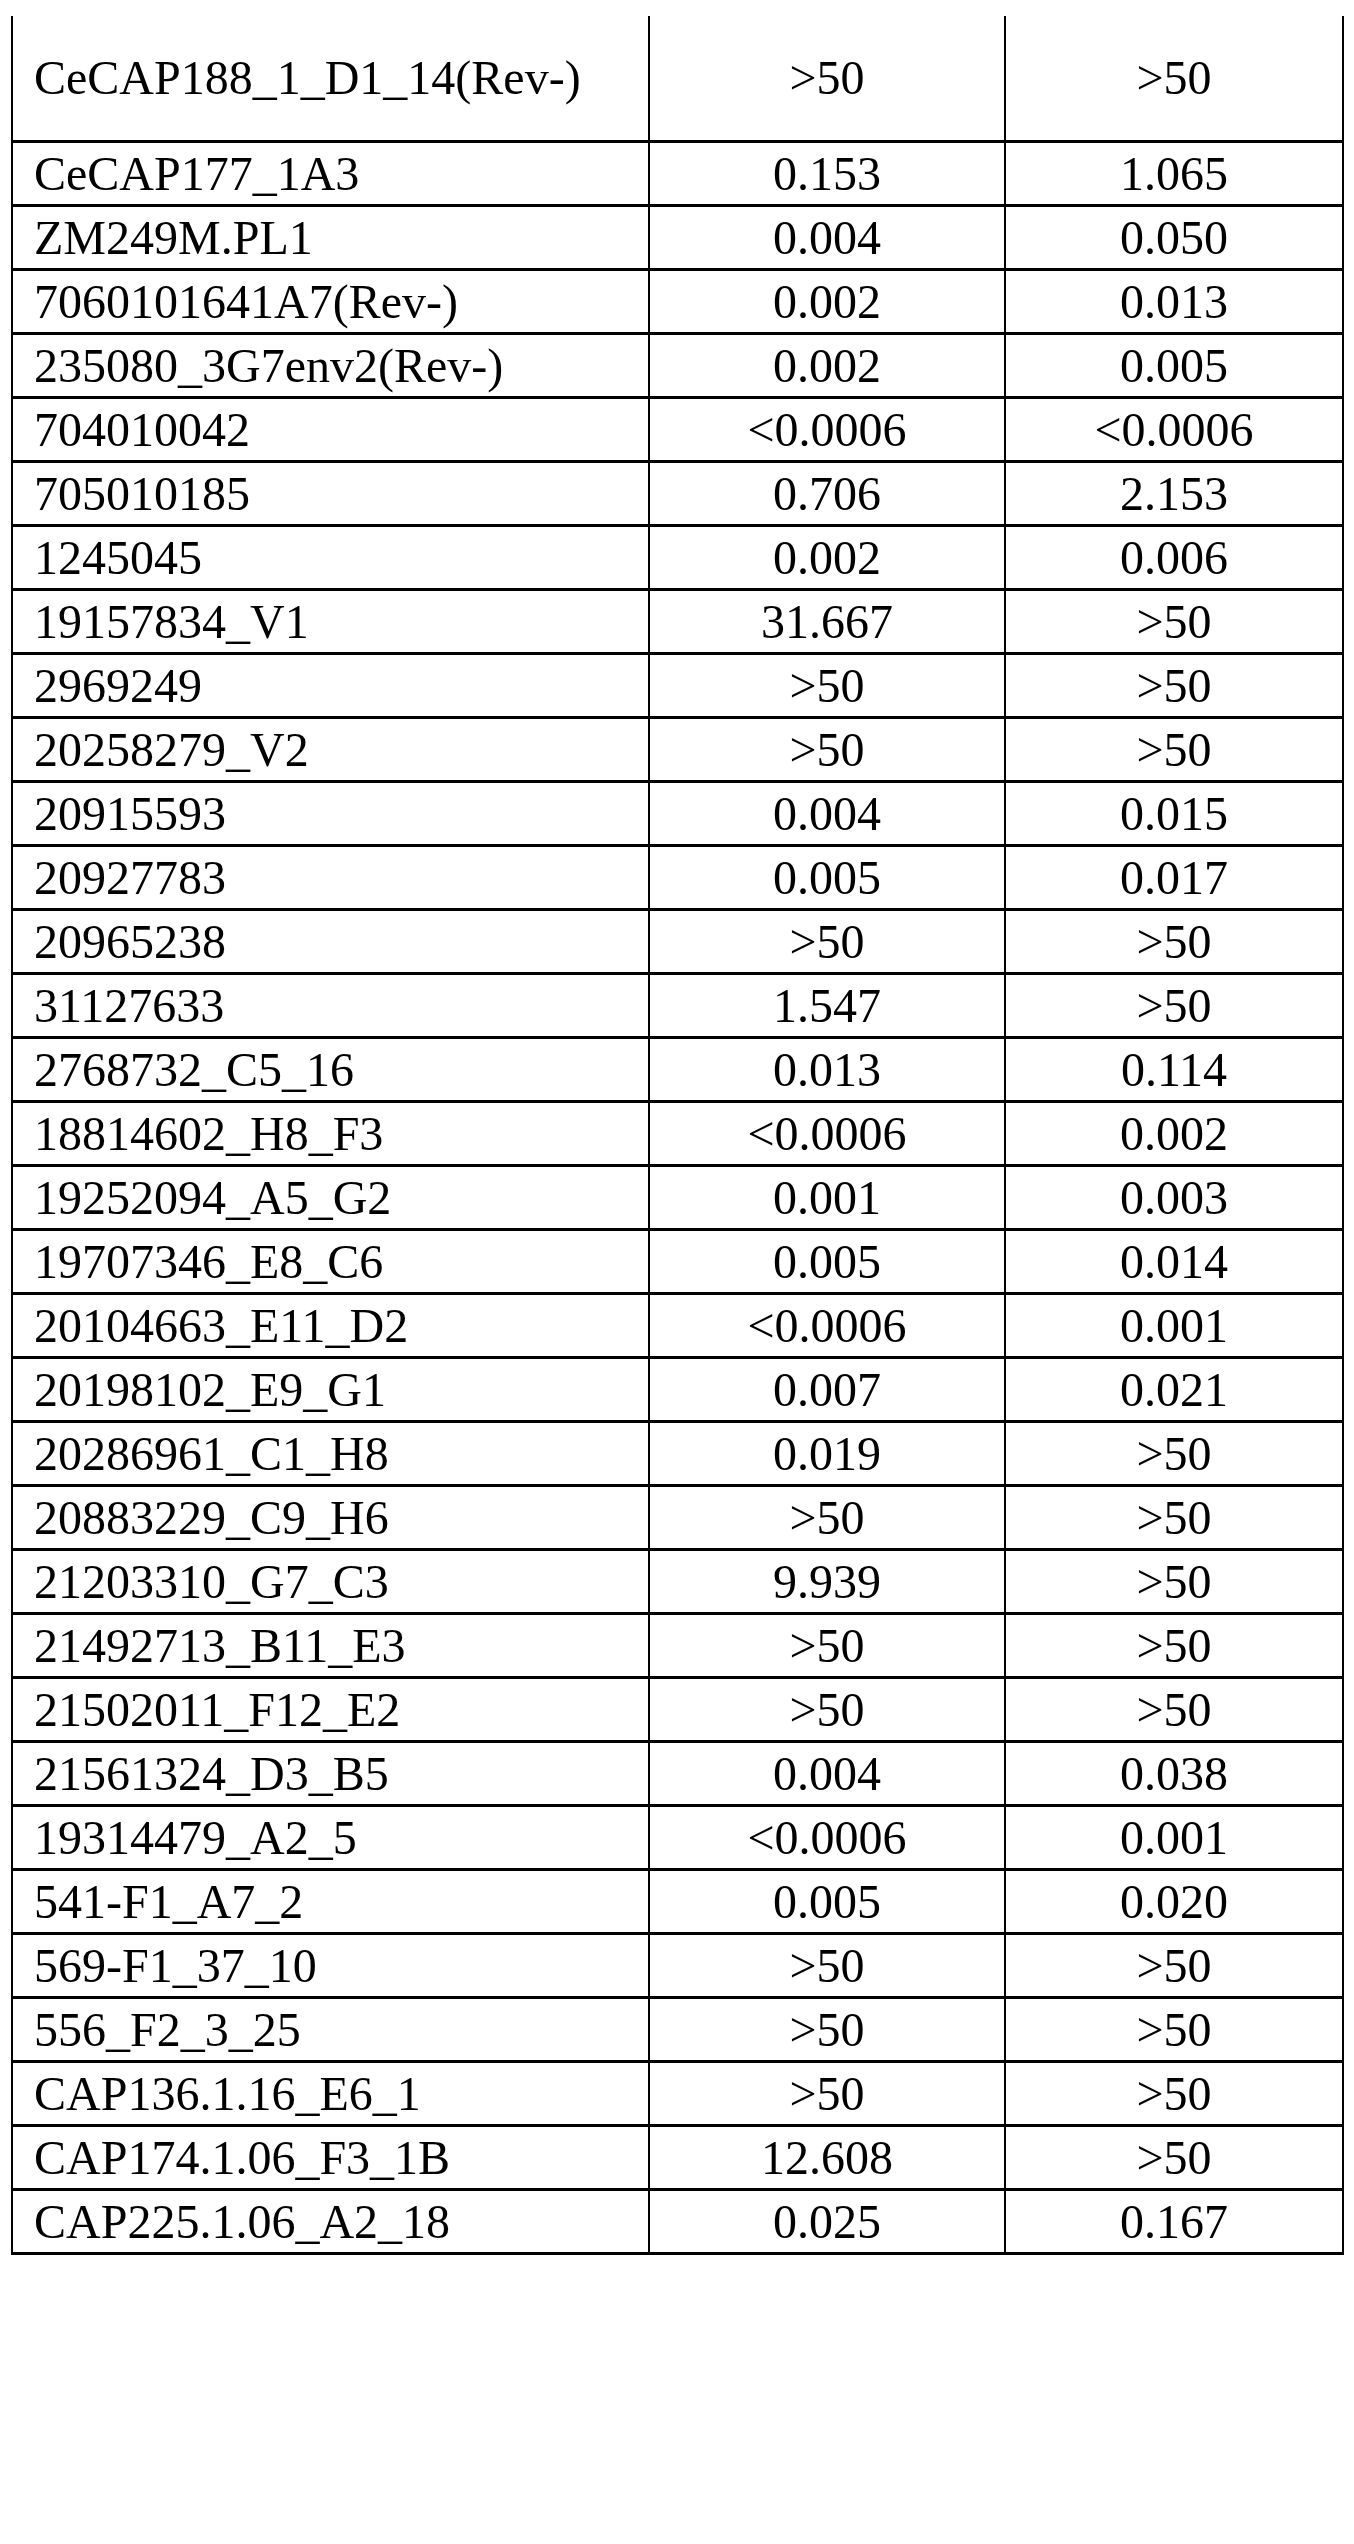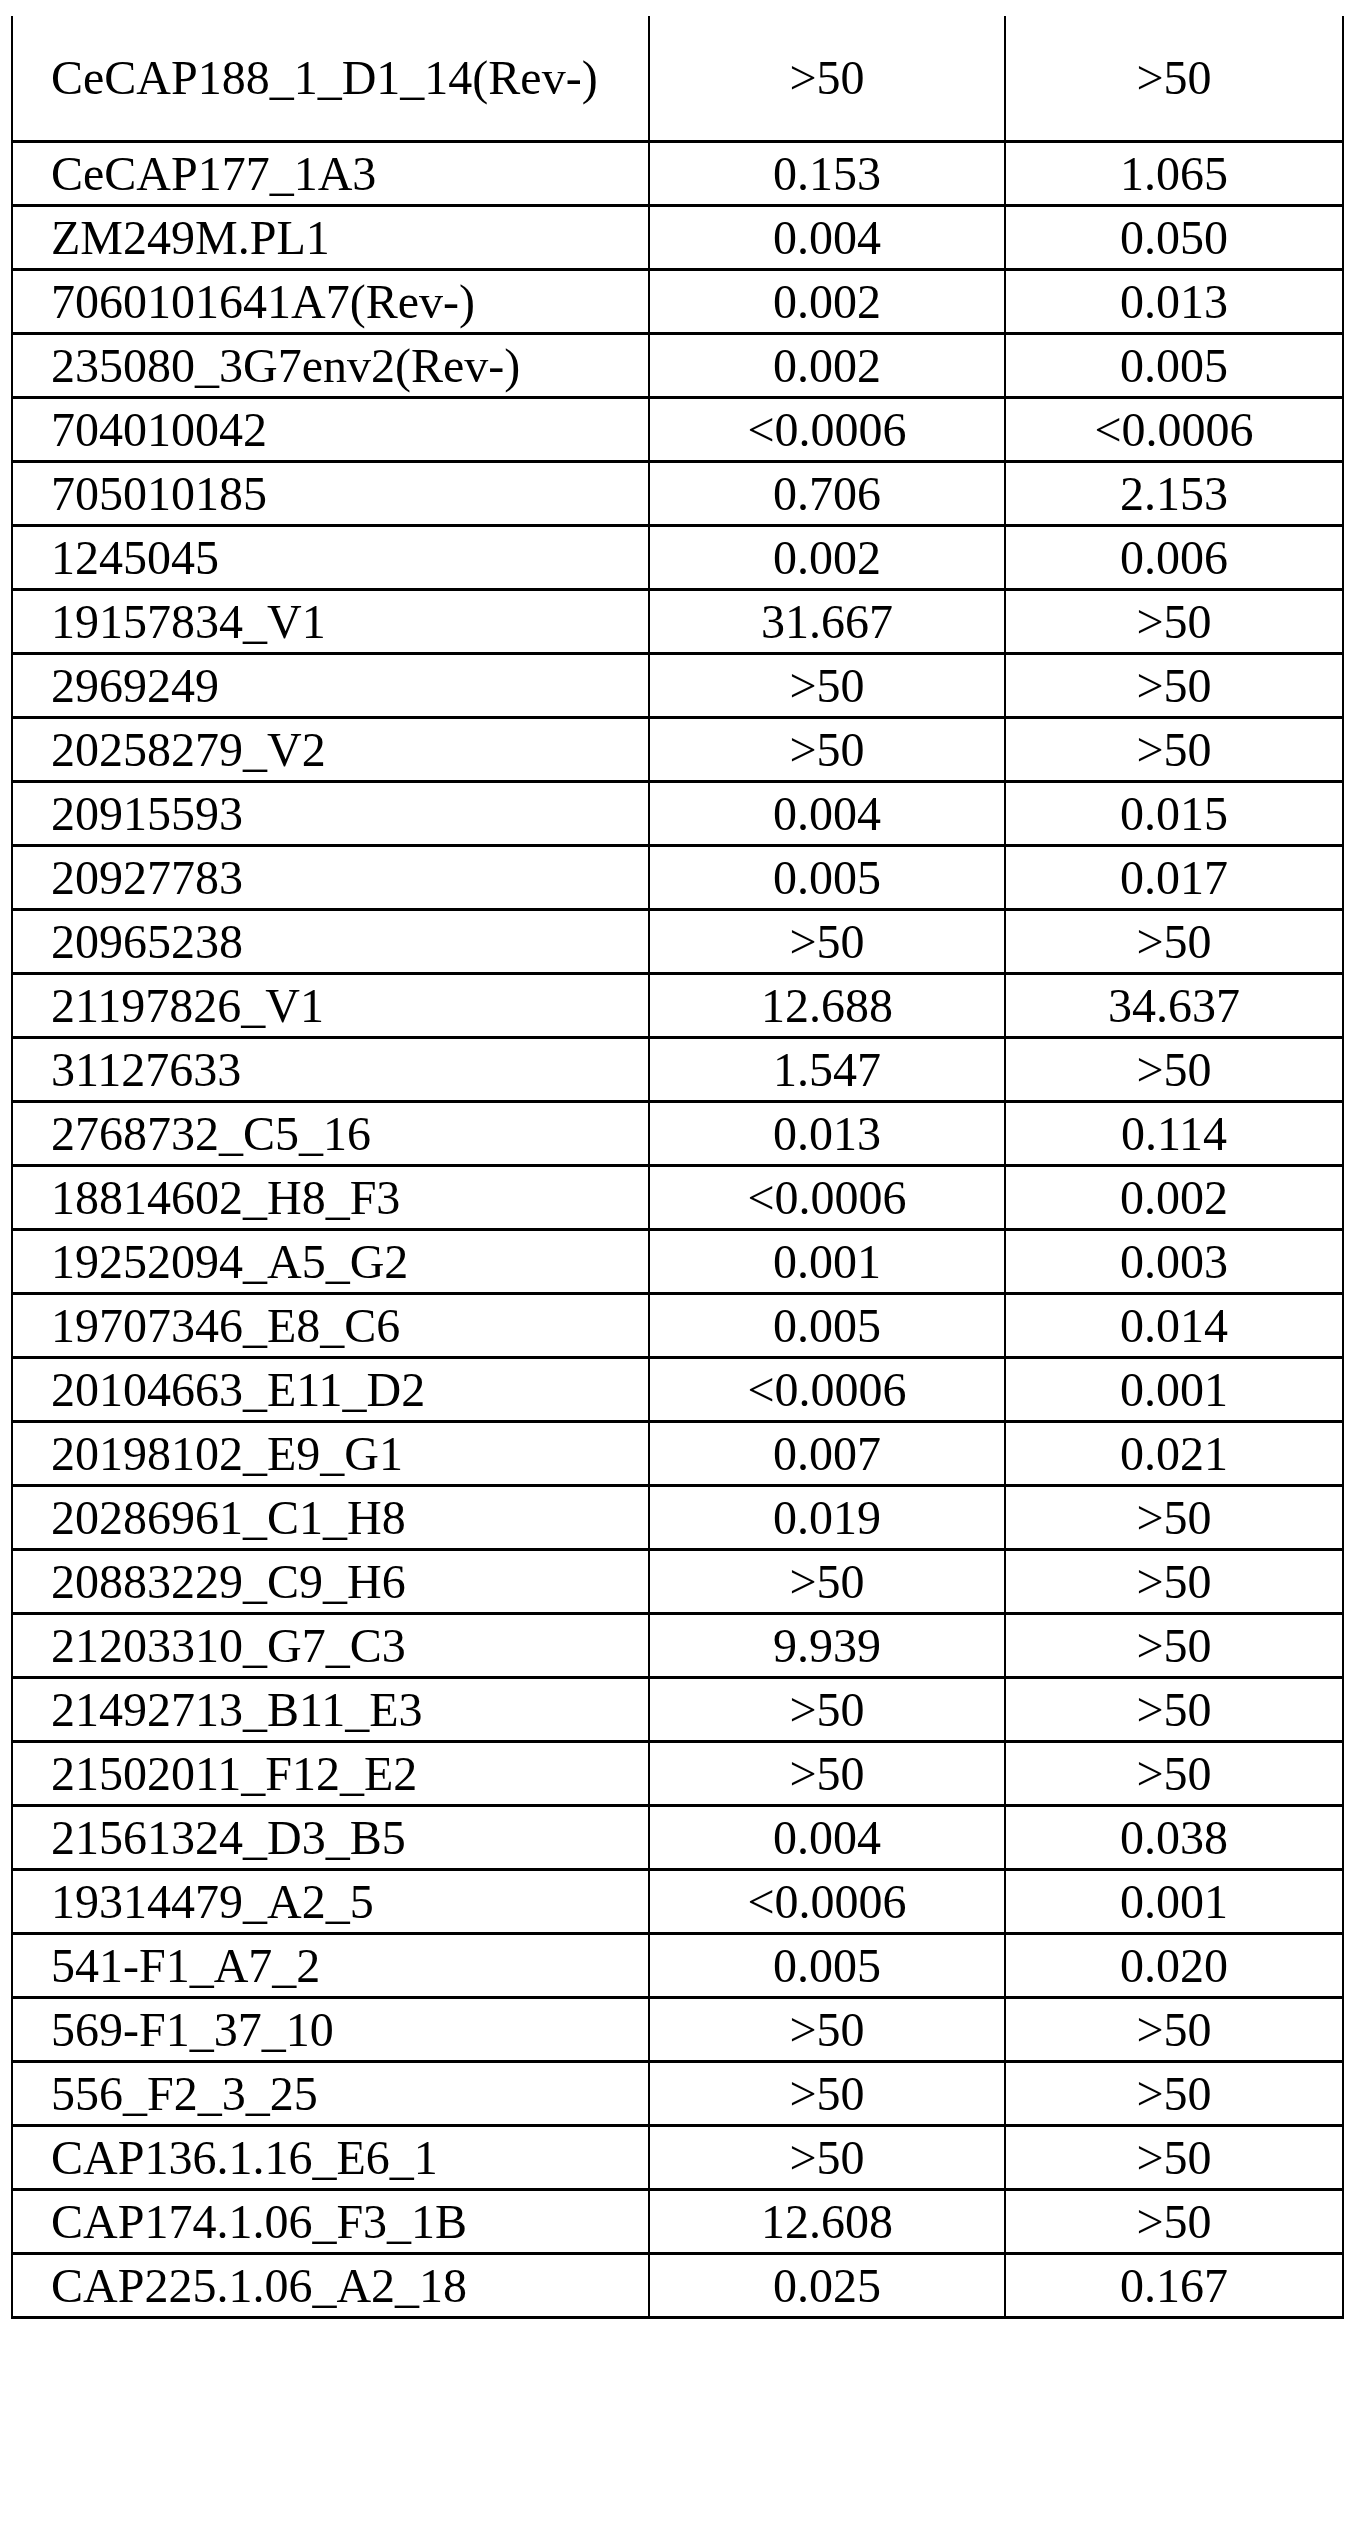--- a/index.html
+++ b/index.html
@@ -41,21 +41,21 @@
       vertical-align: middle;
       white-space: nowrap;
       overflow: hidden;
     }
     table.data-table tr.first-row td {
       border-top: none;
       height: 124px;
     }
     table.data-table td.name-cell {
       text-align: left;
-      padding-left: 38px;
+      padding-left: 21px;
     }
     table.data-table td.val-cell {
       text-align: center;
     }
   </style>
 </head>
 <body>
 
 <div class="table-wrap">
   <table class="data-table">
@@ -129,25 +129,20 @@
         <td class="name-cell">20927783</td>
         <td class="val-cell">0.005</td>
         <td class="val-cell">0.017</td>
       </tr>
       <tr>
         <td class="name-cell">20965238</td>
         <td class="val-cell">&gt;50</td>
         <td class="val-cell">&gt;50</td>
       </tr>
       <tr>
-        <td class="name-cell">21197826_V1</td>
-        <td class="val-cell">12.688</td>
-        <td class="val-cell">34.637</td>
-      </tr>
-      <tr>
         <td class="name-cell">31127633</td>
         <td class="val-cell">1.547</td>
         <td class="val-cell">&gt;50</td>
       </tr>
       <tr>
         <td class="name-cell">2768732_C5_16</td>
         <td class="val-cell">0.013</td>
         <td class="val-cell">0.114</td>
       </tr>
       <tr>

